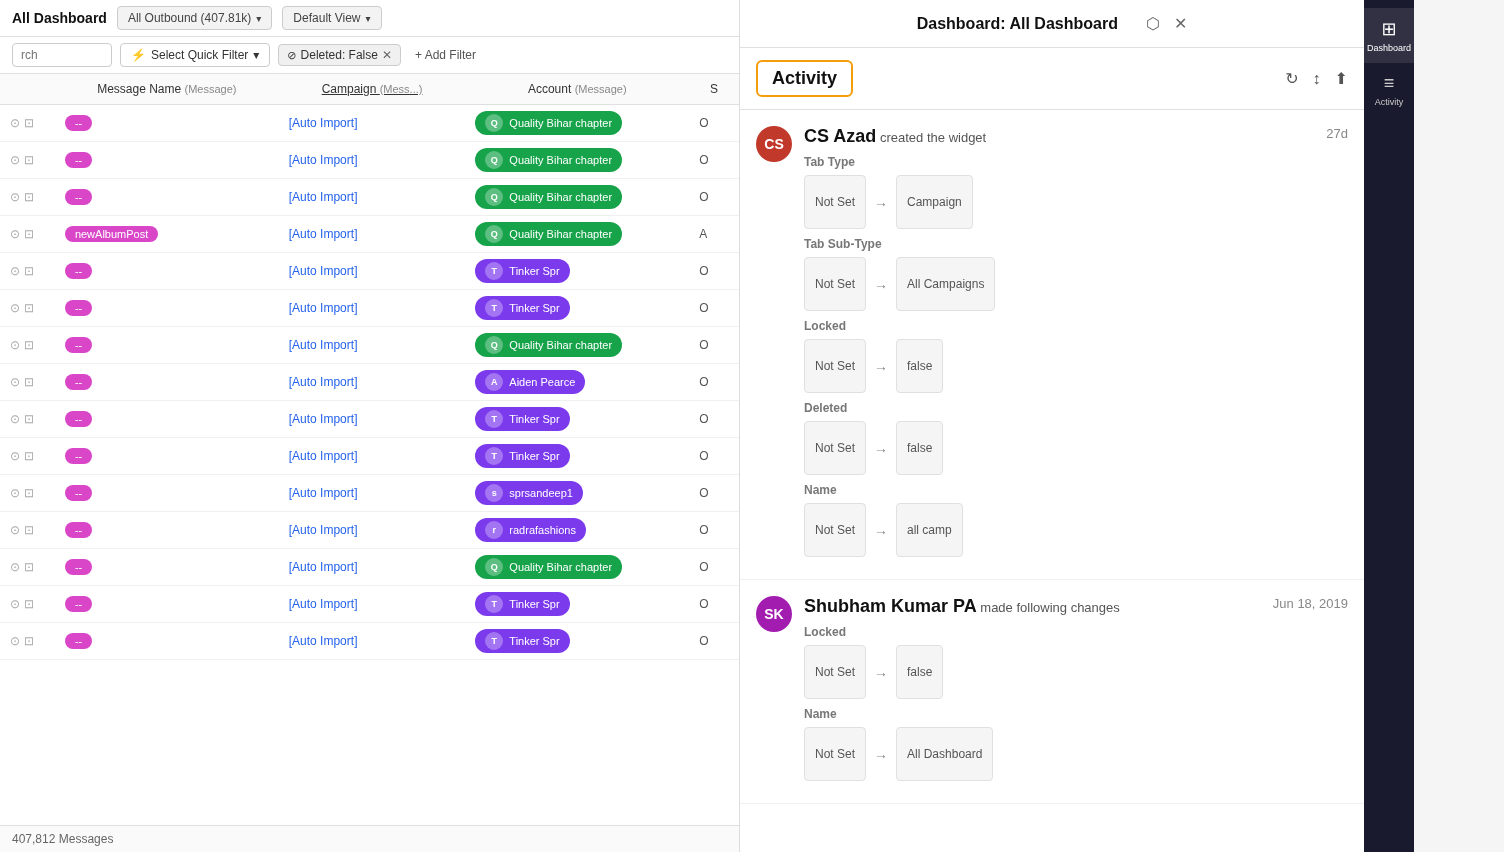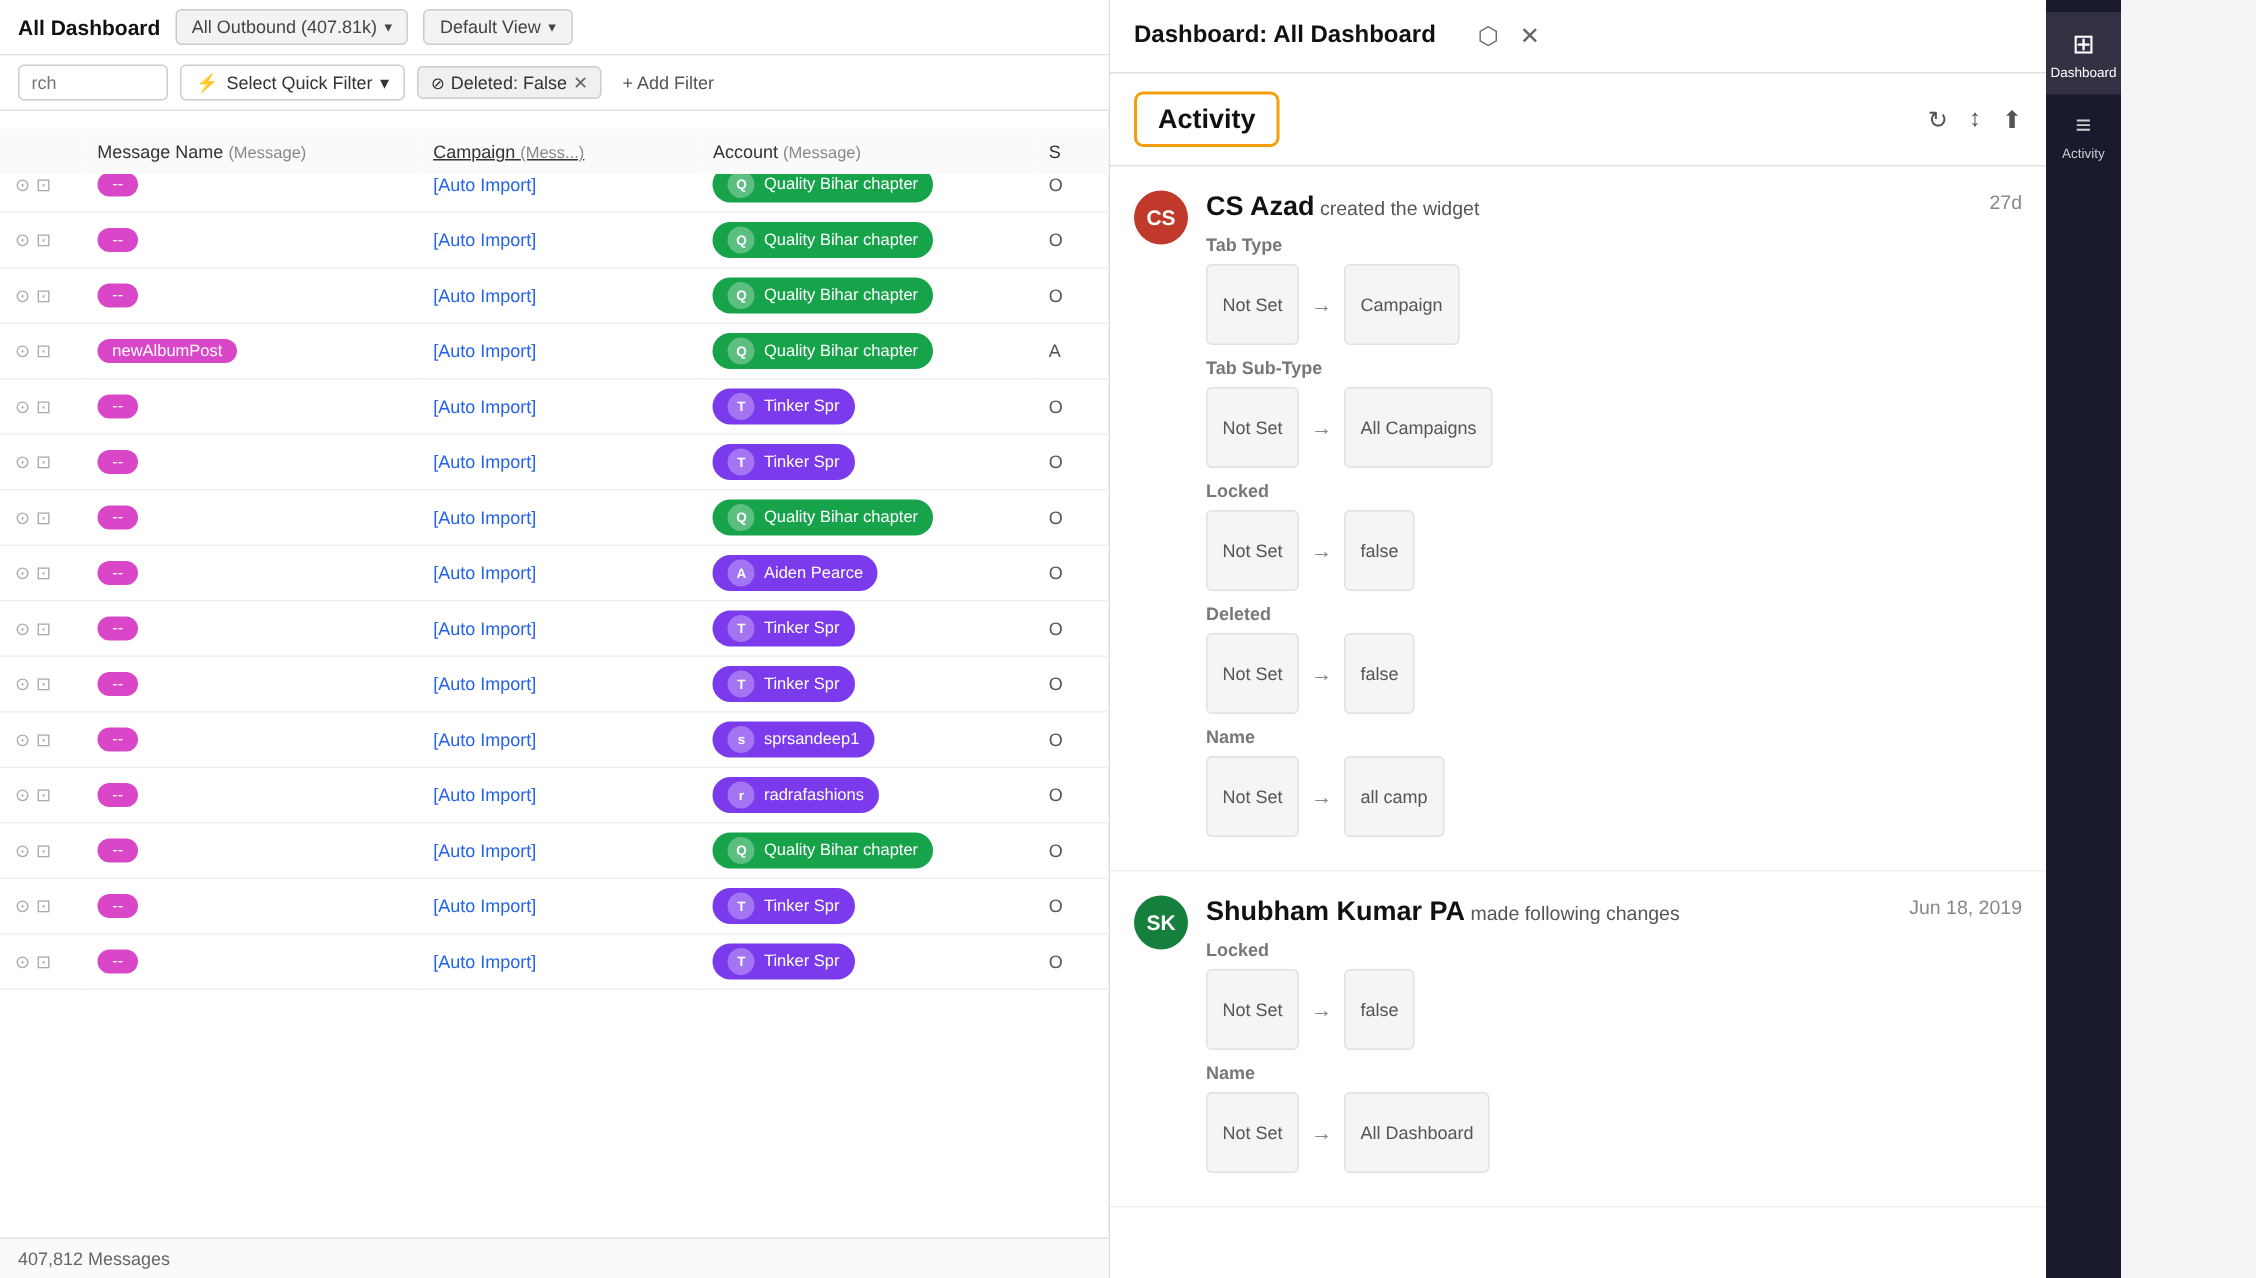--- a/index.html
+++ b/index.html
@@ -109,26 +109,26 @@
 
     table {
       width: 100%;
       border-collapse: collapse;
     }
 
     thead th {
       background: #fafafa;
       border-bottom: 1px solid #e0e0e0;
       padding: 8px 10px;
-      text-align: left;
+      text-align: center;
       font-weight: 500;
       font-size: 12px;
       color: #333;
       position: sticky;
-      top: 12px;
+      top: 0;
     }
 
     thead th .col-type {
       color: #888;
       font-weight: 400;
       font-size: 11px;
     }
 
     tbody tr {
       border-bottom: 1px solid #f0f0f0;
@@ -203,21 +203,21 @@
     .panel-area {
       width: 624px;
       display: flex;
       flex-direction: column;
       background: #fff;
     }
 
     .panel-header {
       display: flex;
       align-items: center;
-      justify-content: flex-start;
+      justify-content: center;
       padding: 14px 16px;
       border-bottom: 1px solid #e0e0e0;
       gap: 28px;
     }
 
     .panel-title {
       font-size: 16px;
       font-weight: 600;
       color: #111;
     }
@@ -740,21 +740,21 @@
     </div>
             <div class="activity-section-label">Name</div>
             <div class="change-row">
       <span class="change-box">Not Set</span>
       <span class="arrow-icon">→</span>
       <span class="change-box new-val">all camp</span>
     </div>
           </div>
         </div>
         <div class="activity-item">
-          <div class="activity-avatar" style="background: #15803d;">SK</div>
+          <div class="activity-avatar" style="background: #a21caf;">SK</div>
           <div class="activity-content">
             <div class="activity-top">
     <span>
       <span class="activity-user">Shubham Kumar PA</span>
       <span class="activity-action-text"> made following changes</span>
     </span>
     <span class="activity-time">Jun 18, 2019</span>
   </div>
             <div class="activity-section-label">Locked</div>
             <div class="change-row">

